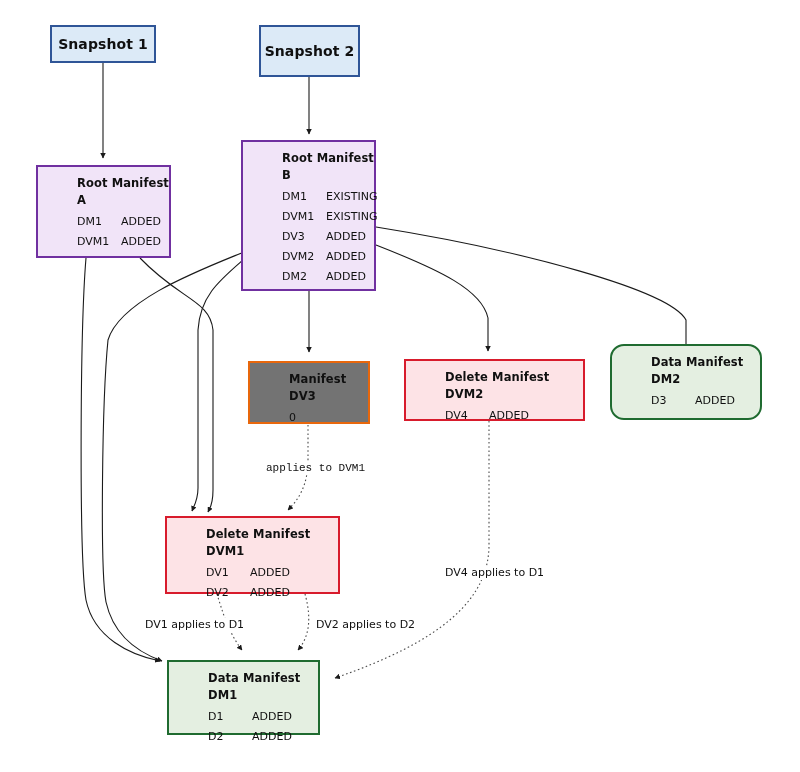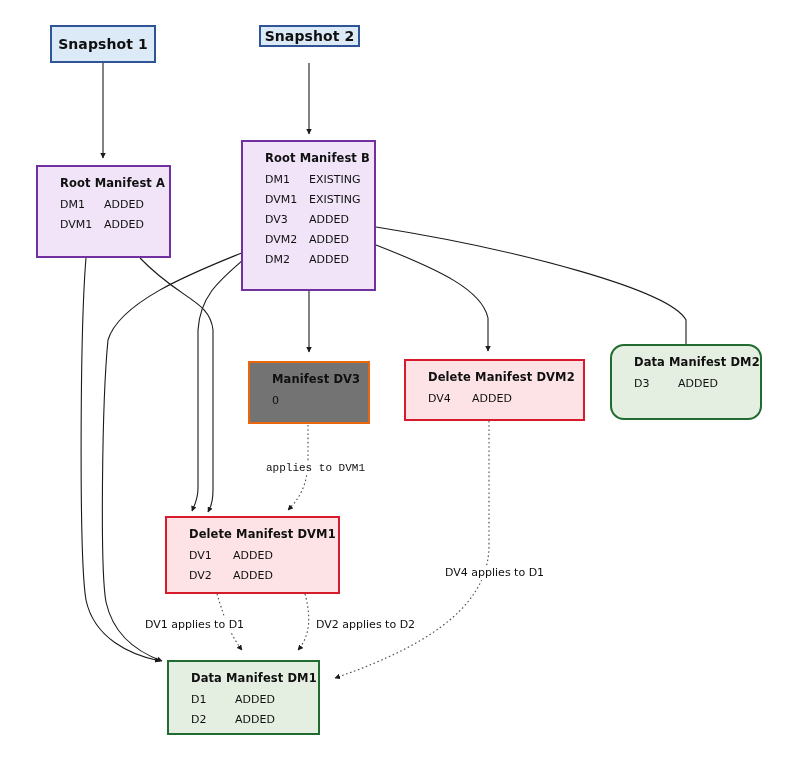--- a/index.html
+++ b/index.html
@@ -18,21 +18,21 @@
     position: absolute;
     left: 0; top: 0;
     width: 800px;
     height: 772px;
   }
   .node {
     position: absolute;
     box-sizing: border-box;
     border-style: solid;
     border-width: 2px;
-    padding: 8px 0 8px 0;
+    padding: 8px 0 8px 17px;
     z-index: 5;
   }
   .node .title {
     font-weight: bold;
     font-size: 11.5px;
     color: #101010;
     text-align: center;
     line-height: 17px;
     letter-spacing: 0.1px;
   }
@@ -133,21 +133,21 @@
     <path d="M 217 594 C 222 610 228 632 242 650" marker-end="url(#arrowdot)"></path>
     <path d="M 305 594 C 310 612 312 634 298 650" marker-end="url(#arrowdot)"></path>
     <path d="M 489 421 L 489 545 C 489 600 440 642 335 678" marker-end="url(#arrowdot)"></path>
   </g>
 </svg>
 
 <div class="node snapshot ctr" style="left:50px; top:25px; width:106px; height:38px;">
   <div class="title">Snapshot 1</div>
 </div>
 
-<div class="node snapshot ctr" style="left:259px; top:25px; width:101px; height:22px;">
+<div class="node snapshot ctr" style="left:259px; top:25px; width:101px; height:52px;">
   <div class="title">Snapshot 2</div>
 </div>
 
 <div class="node rootman lft" style="left:36px; top:165px; width:135px; height:93px;">
   <div class="title">Root Manifest A</div>
   <div class="rows">
     <div class="row">
       <span class="k">DM1</span><span class="v">ADDED</span>
     </div>
     <div class="row">

